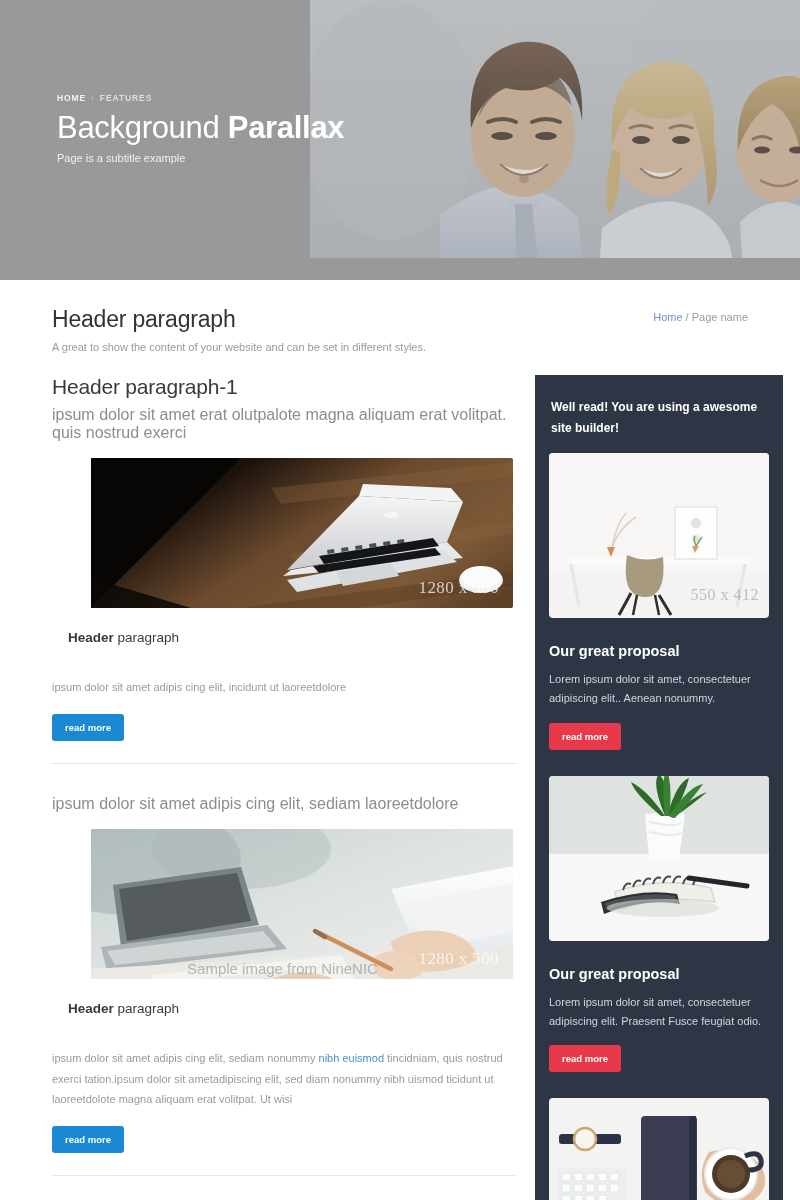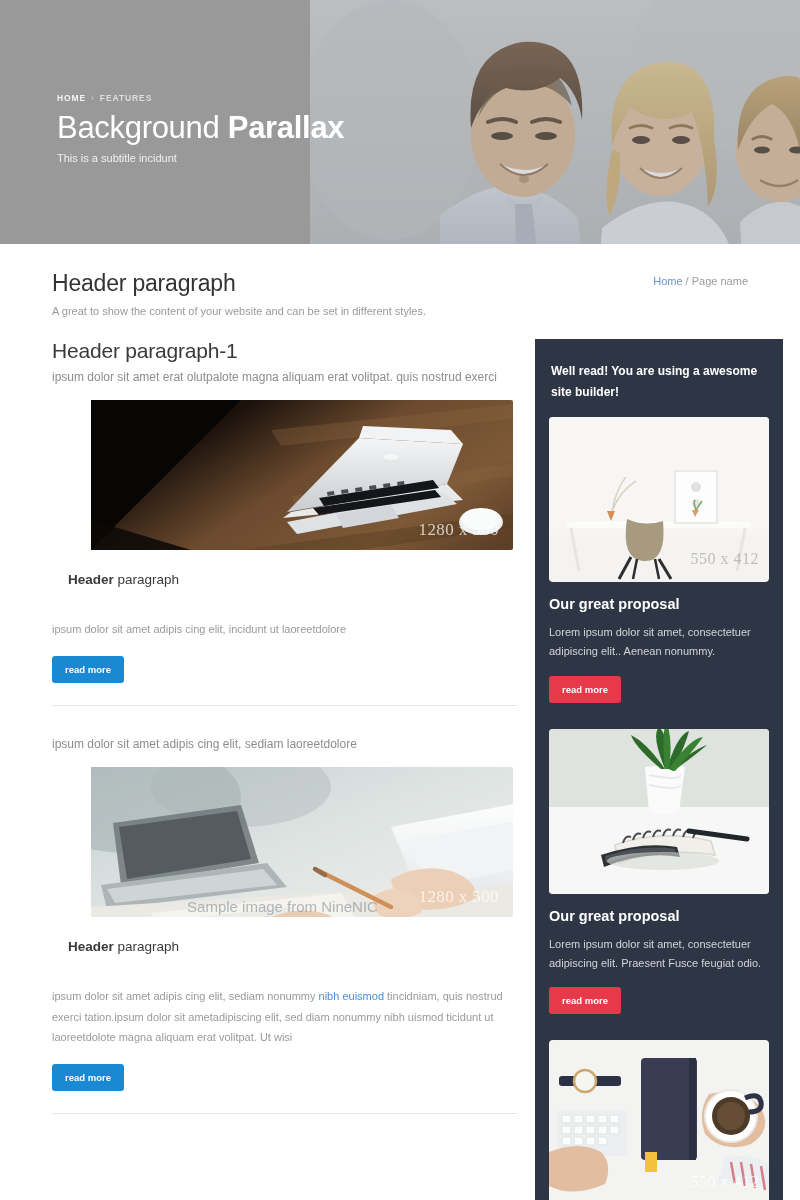--- a/index.html
+++ b/index.html
@@ -7,21 +7,21 @@
     width: 800px; height: 1200px;
     background: #ffffff;
     font-family: "Liberation Sans", sans-serif;
     overflow: hidden;
   }
   .page { position: relative; width: 800px; height: 1200px; overflow: hidden; }
 
   
   .hero {
     position: relative;
-    width: 800px; height: 244px;
+    width: 800px; height: 280px;
     background: #9b9b9b;
     overflow: hidden;
   }
   .hero-photo {
     position: absolute; top: 0; right: 0;
     width: 490px; height: 258px;
     overflow: hidden;
   }
   .hero-photo svg { display: block; width: 490px; height: 258px; }
   .hero-tint {
@@ -79,21 +79,21 @@
     min-height: 872px;
   }
 
   
   .article { padding-bottom: 6px; }
   .article + .article { border-top: 1px solid #e7e7e7; padding-top: 24px; margin-top: 16px; }
   .article h2 {
     font-size: 21px; font-weight: 400; color: #3a3a3a; letter-spacing: -.2px;
   }
   .article .lede {
-    margin-top: 7px; font-size: 12px; color: #8d8d8d;
+    margin-top: 7px; font-size: 16px; color: #8d8d8d;
   }
   .art-figure {
     position: relative; margin-top: 16px;
     width: 461px; height: 150px; overflow: hidden;
     border-radius: 2px;
     padding-left: 39px;
   }
   .art-figure svg { display: block; width: 461px; height: 180px; }
   .ph-label {
     position: absolute; right: 14px; bottom: 10px;
@@ -133,21 +133,21 @@
     border-radius: 4px; position: relative; background: #14532d;
   }
   .side-fig svg { display: block; width: 220px; height: 165px; }
   .side-ph {
     position: absolute; right: 10px; bottom: 14px;
     font-size: 16px; color: rgba(255,255,255,.78);
     font-family: "Liberation Serif", serif; letter-spacing: .5px;
   }
   .side-ph.dark { color: rgba(160,160,160,.65); }
   .side-card h3 {
-    margin-top: 14px; font-size: 14.5px; font-weight: bold; color: #ffffff;
+    margin-top: 25px; font-size: 14.5px; font-weight: bold; color: #ffffff;
   }
   .side-card p {
     margin-top: 11px; font-size: 11px; color: #d2d5da; line-height: 1.75;
   }
   .btn-red {
     display: inline-block; margin-top: 14px;
     background: #e8394b; color: #ffffff;
     font-size: 9.5px; font-weight: bold;
     padding: 8px 13px; border-radius: 3px;
     border: none; cursor: pointer;
@@ -223,21 +223,21 @@
         <path d="M450 180 Q470 192 488 180" stroke="#9a7458" stroke-width="2.5" fill="none"></path>
       </svg>
     </div>
     <div class="hero-tint"></div>
 
     <div class="hero-inner">
       <div class="hero-breadcrumb">
         <span>HOME</span><span class="bc-sep">›</span><span class="bc-dim">FEATURES</span>
       </div>
       <div class="hero-title"><span>Background </span><b>Parallax</b></div>
-      <div class="hero-sub">This is a subtitle incidunt</div>
+      <div class="hero-sub">Page is a subtitle example</div>
     </div>
   </div>
 
   <div class="page-head">
     <h1>Header paragraph</h1>
     <div class="sub">A great to show the content of your website and can be set in different styles.</div>
     <div class="crumb-right">
       <a href="#">Home</a><span> / Page name</span>
     </div>
   </div>

